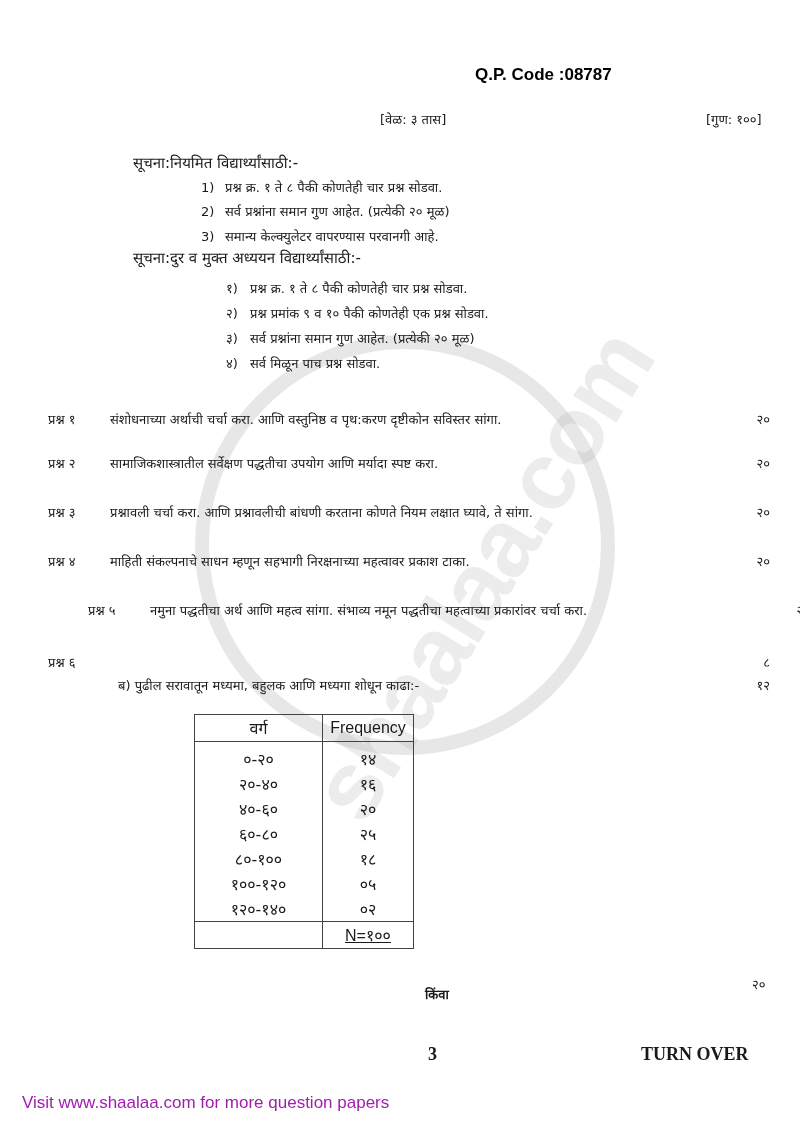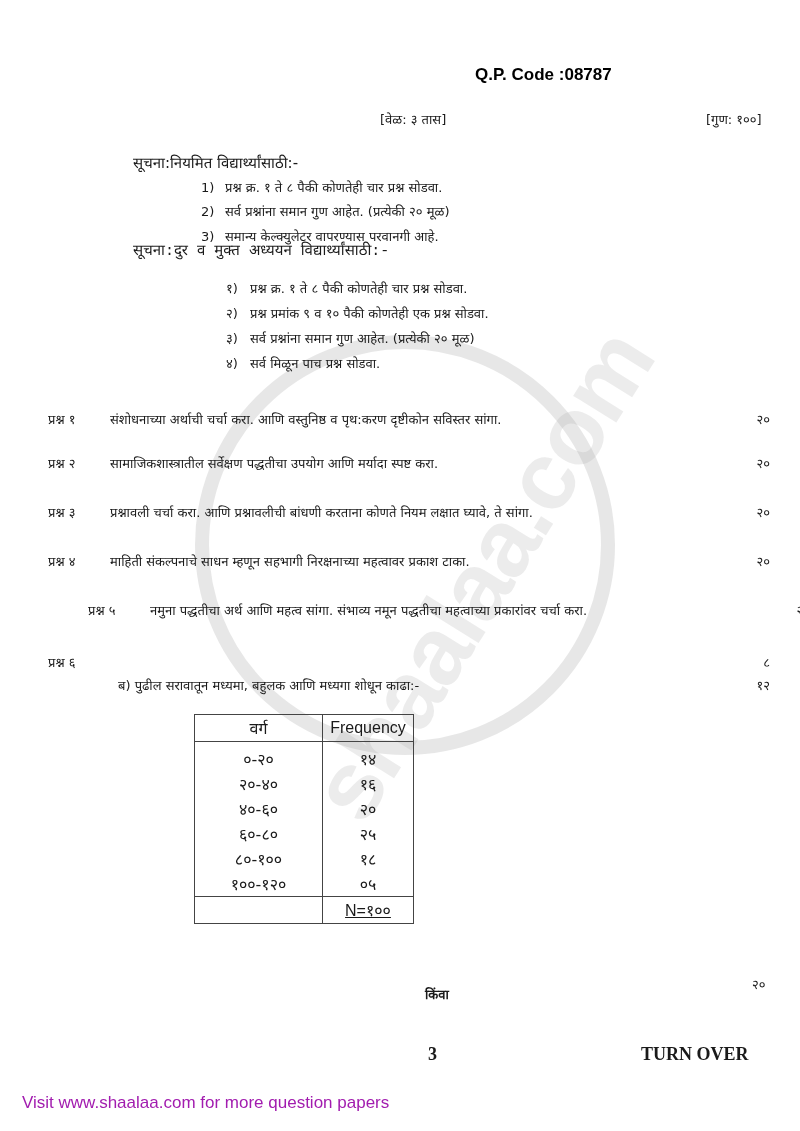--- a/index.html
+++ b/index.html
@@ -60,21 +60,21 @@
 <div class="abs instr-item" style="left:201px; top:178px;">
   <span class="instr-num">1)</span><span>प्रश्न क्र. १ ते ८ पैकी कोणतेही चार प्रश्न सोडवा.</span>
 </div>
 <div class="abs instr-item" style="left:201px; top:202px;">
   <span class="instr-num">2)</span><span>सर्व प्रश्नांना समान गुण आहेत. (प्रत्येकी २० मूळ)</span>
 </div>
 <div class="abs instr-item" style="left:201px; top:227px;">
   <span class="instr-num">3)</span><span>समान्य केल्क्युलेटर वापरण्यास परवानगी आहे.</span>
 </div>
 
-<div class="abs instr-head" style="top:239px;font-family:Liberation Mono, monospace;">सूचना:दुर व मुक्त अध्ययन विद्यार्थ्यांसाठी:-</div>
+<div class="abs instr-head" style="top:247px;">सूचना:दुर व मुक्त अध्ययन विद्यार्थ्यांसाठी:-</div>
 <div class="abs instr-item" style="left:226px; top:279px;">
   <span class="instr-num">१)</span><span>प्रश्न क्र. १ ते ८ पैकी कोणतेही चार प्रश्न सोडवा.</span>
 </div>
 <div class="abs instr-item" style="left:226px; top:304px;">
   <span class="instr-num">२)</span><span>प्रश्न प्रमांक ९ व १० पैकी कोणतेही एक प्रश्न सोडवा.</span>
 </div>
 <div class="abs instr-item" style="left:226px; top:329px;">
   <span class="instr-num">३)</span><span>सर्व प्रश्नांना समान गुण आहेत. (प्रत्येकी २० मूळ)</span>
 </div>
 <div class="abs instr-item" style="left:226px; top:354px;">
@@ -141,20 +141,24 @@
       <td>२५</td>
     </tr>
     <tr>
       <td>८०-१००</td>
       <td>१८</td>
     </tr>
     <tr>
       <td>१००-१२०</td>
       <td>०५</td>
     </tr>
+    <tr>
+      <td>१२०-१४०</td>
+      <td>०२</td>
+    </tr>
     <tr class="total">
       <td></td>
       <td class="freq-head-en">N=१००</td>
     </tr>
   </tbody>
 </table>
 
 <div class="abs kinva-marks">२०</div>
 <div class="abs kinva">किंवा</div>
 

